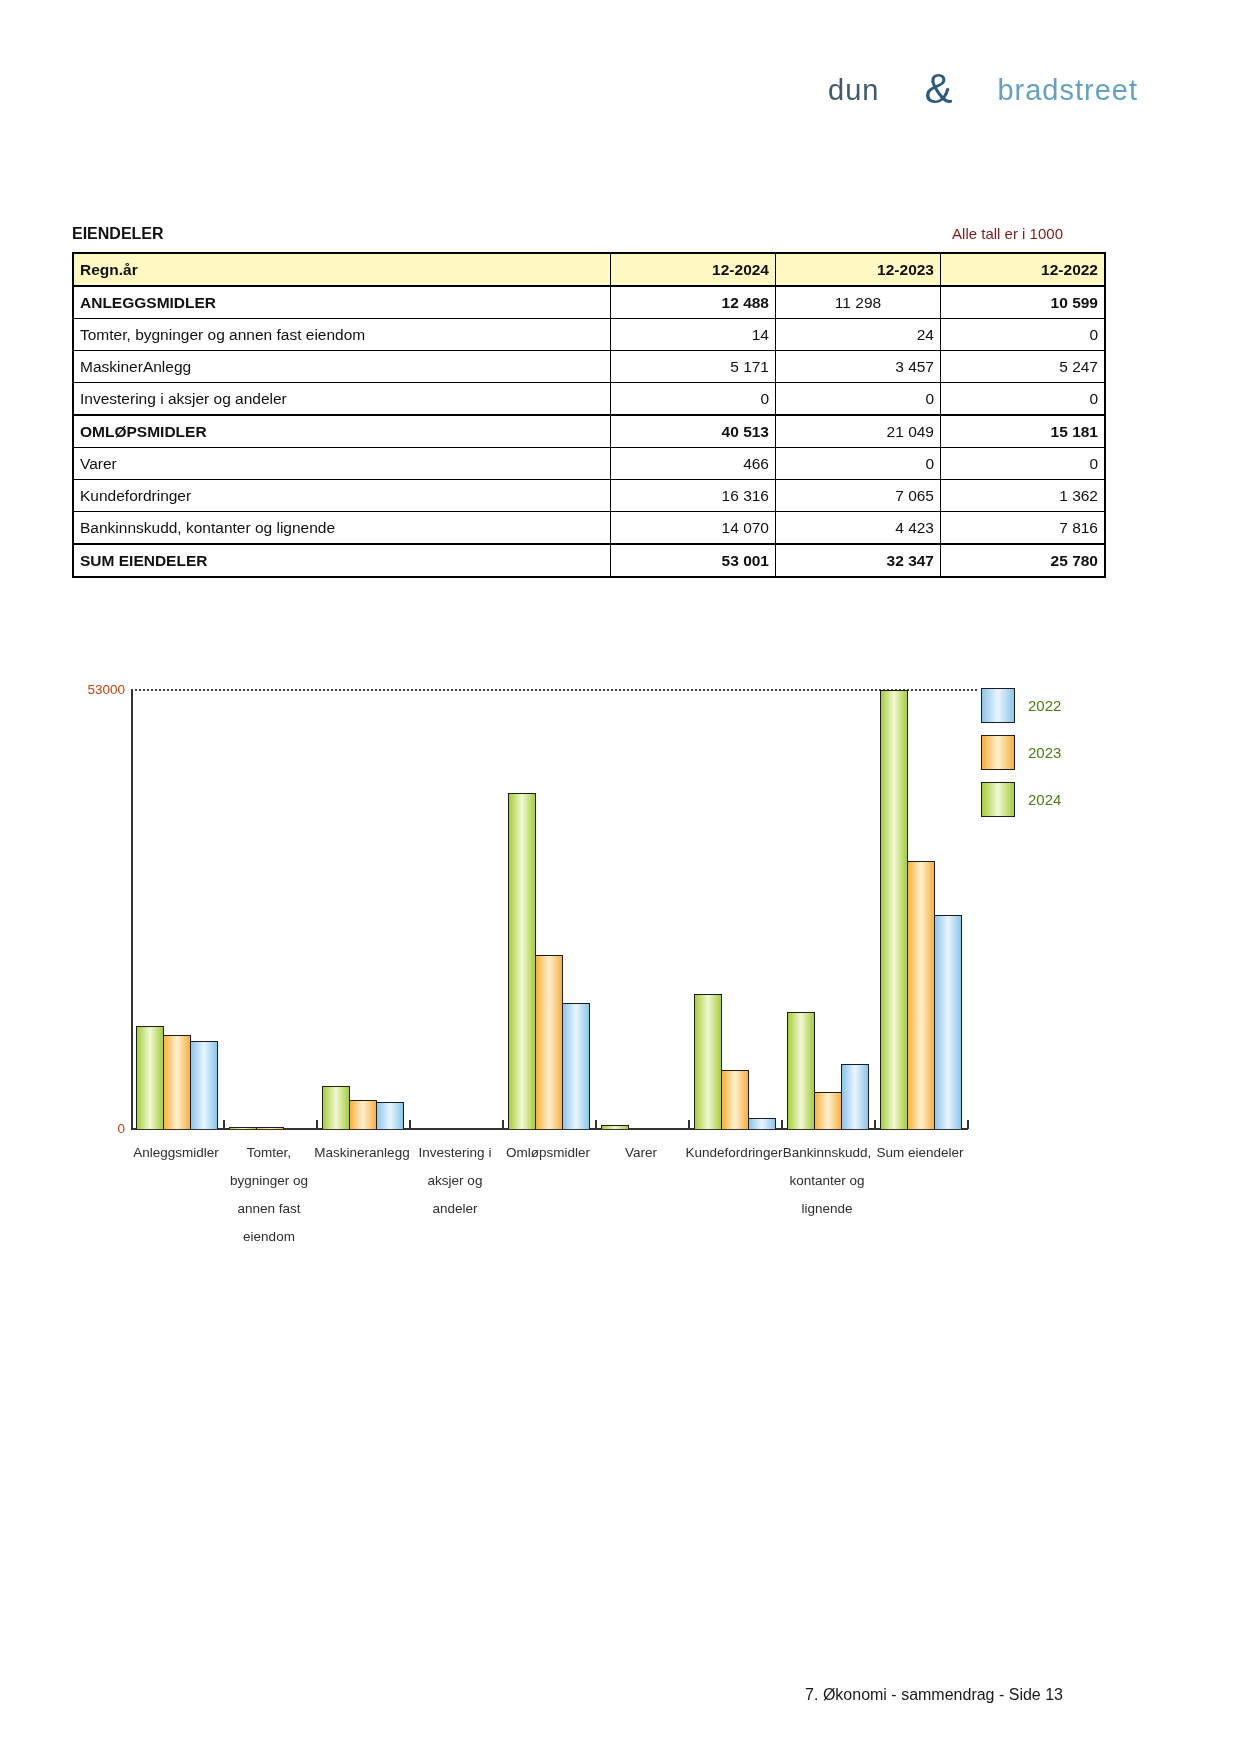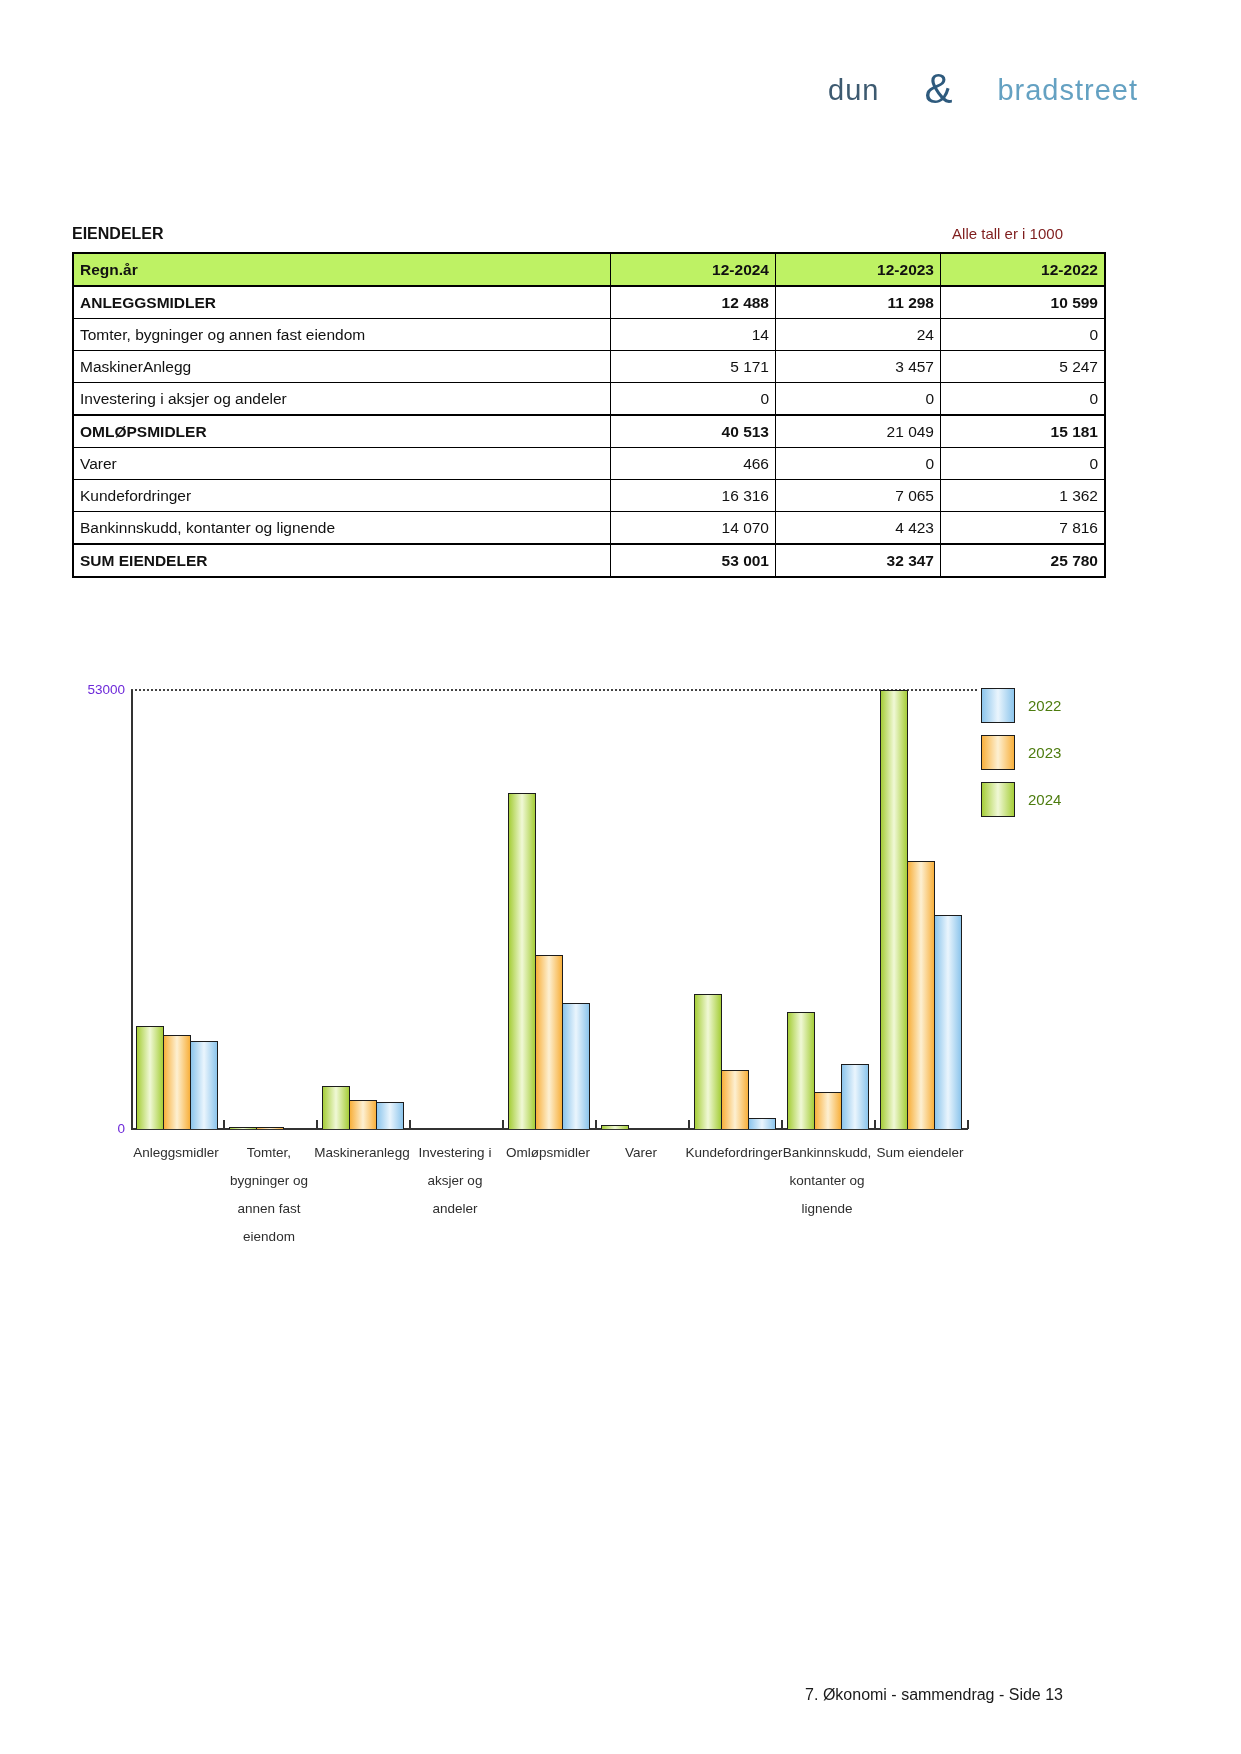--- a/index.html
+++ b/index.html
@@ -25,30 +25,30 @@
     border-collapse:collapse; table-layout:fixed; font-size:15.5px;
   }
   table.assets td, table.assets th{
     border:1px solid #000; height:31px; padding:0 6px; overflow:hidden; white-space:nowrap;
   }
   table.assets{border:2px solid #000;}
   table.assets .c0{width:524px; text-align:left;}
   table.assets .c1{width:152px; text-align:right;}
   table.assets .c2{width:152px; text-align:right;}
   table.assets .c3{width:151px; text-align:right;}
-  table.assets tr.header th{background:#bef264; font-weight:bold; text-align:left; border-bottom:2px solid #000;}
+  table.assets tr.header th{background:#fef9c3; font-weight:bold; text-align:left; border-bottom:2px solid #000;}
   table.assets tr.header th.num{text-align:right;}
   table.assets tr.section td{font-weight:bold; border-top:2px solid #000;}
 
   
   .chart{position:absolute; left:0; top:0; width:1241px; height:1754px; pointer-events:none;}
   .yaxis{position:absolute; left:131px; top:690px; width:2px; height:440px; background:#333;}
   .xaxis{position:absolute; left:131px; top:1128px; width:837px; height:2px; background:#333;}
   .gridline{position:absolute; left:131px; top:689px; width:846px; height:0; border-top:2px dotted #444;}
-  .ytick-label{position:absolute; width:70px; text-align:right; font-size:13.5px; color:#6d28d9;}
+  .ytick-label{position:absolute; width:70px; text-align:right; font-size:13.5px; color:#c2410c;}
   .tick{position:absolute; width:2px; height:9px; background:#333; top:1120px;}
   .bar{position:absolute; box-sizing:border-box; border:1px solid #1c1c1c; border-bottom:none;}
   .xlabel{position:absolute; width:140px; text-align:center; font-size:13.5px; line-height:28px; color:#2e2e2e; top:1139px;}
 
   .legend-item{position:absolute; left:981px; display:flex; align-items:center;}
   .legend-swatch{width:34px; height:35px; border:1px solid #1c1c1c; box-sizing:border-box;}
   .legend-label{margin-left:13px; font-size:15px; color:#4d7c0f;}
 
   
   .footer{position:absolute; top:1686px; left:72px; width:991px; text-align:right; font-size:16px; color:#1a1a1a;}
@@ -73,21 +73,21 @@
     <tbody id="table-body">
         <tr class="header">
           <th class="c0">Regn.år</th>
           <th class="num c1">12-2024</th>
           <th class="num c2">12-2023</th>
           <th class="num c3">12-2022</th>
         </tr>
         <tr class="section">
           <td class="c0" style="font-weight: bold;">ANLEGGSMIDLER</td>
           <td class="c1" style="font-weight: bold;">12 488</td>
-          <td class="c2" style="font-weight: bold;">11 298</td>
+          <td class="c2" style="font-weight: normal; text-align: center;">11 298</td>
           <td class="c3" style="font-weight: bold;">10 599</td>
         </tr>
         <tr>
           <td class="c0">Tomter, bygninger og annen fast eiendom</td>
           <td class="c1">14</td>
           <td class="c2">24</td>
           <td class="c3">0</td>
         </tr>
         <tr>
           <td class="c0">MaskinerAnlegg</td>

